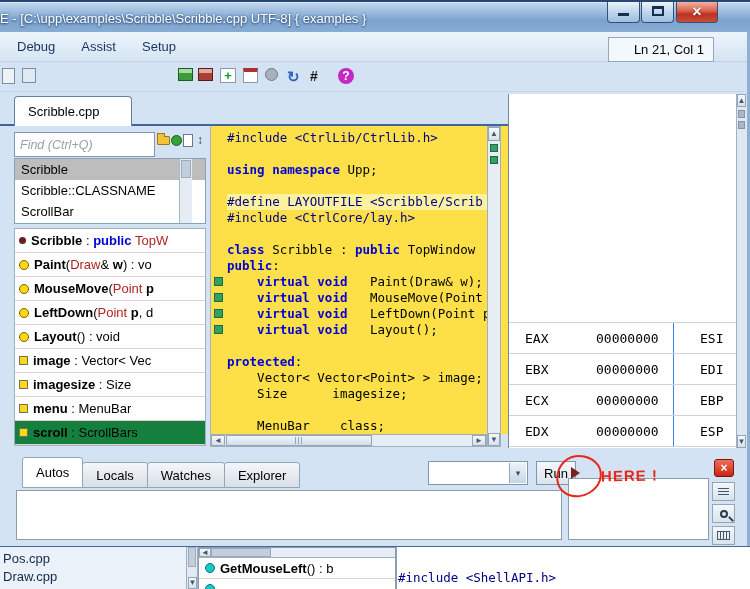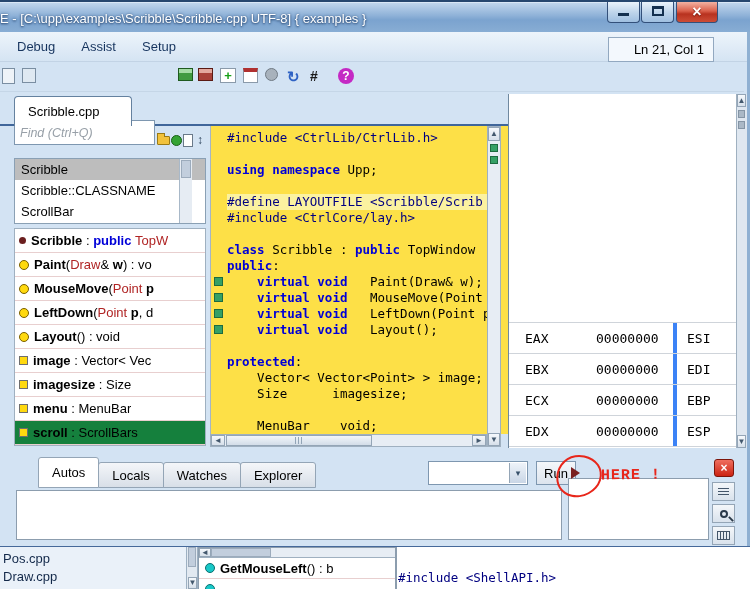--- a/index.html
+++ b/index.html
@@ -43,21 +43,21 @@
   .hash-g { color:#1a1a1a; font-size:14px; font-weight:bold; }
   .help-g { width:16px; height:16px; border-radius:50%; background:#c429c4; color:#fff; font-weight:bold; font-size:12px; }
 
   
   .tab-underline { position:absolute; left:0; top:124px; width:508px; height:2px; background:#40669a; }
   .tab-active { position:absolute; left:14px; top:96px; width:118px; height:30px; background:#fff;
     border:1px solid #64819f; border-bottom:none; border-radius:4px 4px 0 0;
     display:flex; align-items:center; padding-left:13px; font-size:13px; z-index:2; }
 
   
-  .find-input { position:absolute; left:14px; top:120px; width:141px; height:25px;
+  .find-input { position:absolute; left:14px; top:132px; width:141px; height:25px;
     border:1px solid #7e97b0; background:#fff; font-size:12.5px; padding-left:5px;
     font-family:"Liberation Sans",sans-serif; }
   .find-input::placeholder { color:#98a0a8; font-style:italic; }
   .fb { position:absolute; top:133px; width:14px; height:14px; display:flex; align-items:center; justify-content:center; }
   .folder { width:13px; height:9px; background:#f2c23c; border:1px solid #9a7a16; border-radius:1px; position:relative; }
   .folder::before { content:''; position:absolute; left:-1px; top:-4px; width:6px; height:3px; background:#f2c23c; border:1px solid #9a7a16; border-bottom:none; }
   .pkg { width:11px; height:11px; border-radius:50%; background:#34a334; border:1px solid #186018; }
   .doc { width:10px; height:13px; background:#fff; border:1px solid #6a7a8a; }
   .sort-g { color:#334a62; font-size:12px; font-weight:bold; }
 
@@ -117,48 +117,48 @@
   .grip { width:8px; height:7px; background:repeating-linear-gradient(90deg,#93a5b7 0,#93a5b7 1px,transparent 1px,transparent 3px); }
 
   
   .right-panel { position:absolute; left:508px; top:94px; width:229px; height:354px; background:#fff;
     border-left:1px solid #7089a0; overflow:hidden; }
   .registers { position:absolute; left:0; top:228px; width:229px; border-top:1px solid #cfd4da; }
   .reg-row { position:relative; height:31px; border-bottom:1px solid #cfd4da; display:flex; align-items:center;
     padding-left:16px; font-family:"DejaVu Sans Mono",monospace; font-size:13px; }
   .reg-name { width:44px; }
   .reg-val { width:100px;margin-left:27px; }
-  .reg-b { position:absolute; left:164px; top:0; height:100%; border-left:4px solid #3b82f6;
-    display:flex; align-items:center; padding-left:10px; }
+  .reg-b { position:absolute; left:164px; top:0; height:100%; border-left:1px solid #3b82f6;
+    display:flex; align-items:center; padding-left:26px; }
   .right-scroll { position:absolute; left:736px; top:94px; width:14px; height:354px; background:#dfe7f0;
     border-left:1px solid #9fb0c0; border-right:3px solid #8fb0d2; }
   .rs-up { left:0; top:0; width:9px; height:13px; }
   .rs-down { left:0; bottom:0; width:9px; height:13px; }
   .rmark { position:absolute; left:1px; width:7px; height:8px; background:#aab8c6; border:1px solid #8595a5; }
   .frame-r { position:absolute; left:747px; top:32px; width:3px; height:514px; background:#8fb0d2; }
 
   
-  .btab-strip { position:absolute; left:22px; top:456px; height:32px; display:flex; align-items:flex-end; z-index:1;margin-left:16px; }
+  .btab-strip { position:absolute; left:22px; top:456px; height:32px; display:flex; align-items:flex-end; z-index:1; }
   .bp-tab { height:26px; padding:0 13px; display:flex; align-items:center; font-size:13px;
     background:linear-gradient(#f4f6f9,#d8dfe8); border:1px solid #94a5b6; border-radius:3px 3px 0 0; margin-right:-1px; }
   .bp-tab.active { height:31px; background:#fff; z-index:3; }
   .combo { position:absolute; left:428px; top:461px; width:100px; height:24px; background:#fff;
     border:1px solid #7e97b0; }
   .combo-btn { position:absolute; right:1px; top:1px; width:17px; height:20px;
     background:linear-gradient(#eef3f9,#c9d6e6); border-left:1px solid #94a5b6;
     display:flex; align-items:center; justify-content:center; font-size:9px; color:#36506a; }
   .run-btn { position:absolute; left:536px; top:461px; width:40px; height:24px;
     background:linear-gradient(#f4f7fa,#dce4ee); border:1px solid #7e97b0; font-size:13px;
     font-family:"Liberation Sans",sans-serif; }
   .step-icon { position:absolute; left:571px; top:467px; width:0; height:0;
     border-top:6px solid transparent; border-bottom:6px solid transparent; border-left:9px solid #7a2020; z-index:4; }
   .red-circle { position:absolute; left:556px; top:455px; width:46px; height:42px;
     border:2.5px solid #e8261a; border-radius:48% 52% 55% 45% / 55% 48% 52% 45%;
     transform:rotate(-8deg); z-index:5; }
-  .here-text { position:absolute; left:601px; top:467px; color:#e8261a; font-family:Liberation Mono, monospace;
+  .here-text { position:absolute; left:601px; top:467px; color:#e8261a; font-family:Liberation Sans, sans-serif;
     font-weight:bold; font-size:15px; letter-spacing:1px; transform:rotate(-1deg); z-index:5; }
   .panel-close { position:absolute; left:714px; top:459px; width:20px; height:18px;
     background:linear-gradient(#ef6f5f,#cc2312); border:1px solid #7d150a; border-radius:3px;
     display:flex; align-items:center; justify-content:center; color:#fff; font-weight:bold; font-size:12px; line-height:1; }
   .autos-box { position:absolute; left:16px; top:490px; width:546px; height:50px; background:#fff; border:1px solid #8c9dae; }
   .right-box { position:absolute; left:568px; top:478px; width:141px; height:62px; background:#fff; border:1px solid #8c9dae; }
   .mini-btn { position:absolute; left:712px; width:23px; height:19px;
     background:linear-gradient(#f4f7fa,#d9e2ec); border:1px solid #94a5b6;
     display:flex; align-items:center; justify-content:center; }
   .grip-ic { width:11px; height:7px; background:repeating-linear-gradient(180deg,#44566a 0,#44566a 1px,transparent 1px,transparent 3px); }
@@ -374,21 +374,21 @@
         <div class="code-row">
           <span class="gutter"></span>
           <span class="code-text"><span class="seg-p">    Size      imagesize;</span></span>
         </div>
         <div class="code-row">
           <span class="gutter"></span>
           <span class="code-text"></span>
         </div>
         <div class="code-row">
           <span class="gutter"></span>
-          <span class="code-text"><span class="seg-p">    MenuBar    void;</span></span>
+          <span class="code-text"><span class="seg-p">    MenuBar    class;</span></span>
         </div>
       </div>
   </div>
 
   <div class="sb vscroll">
     <span class="sb-btn vs-up">▲</span>
     <span class="vmark" style="top:17px"></span>
     <span class="vmark" style="top:29px"></span>
     <span class="sb-btn vs-down">▼</span>
   </div>

